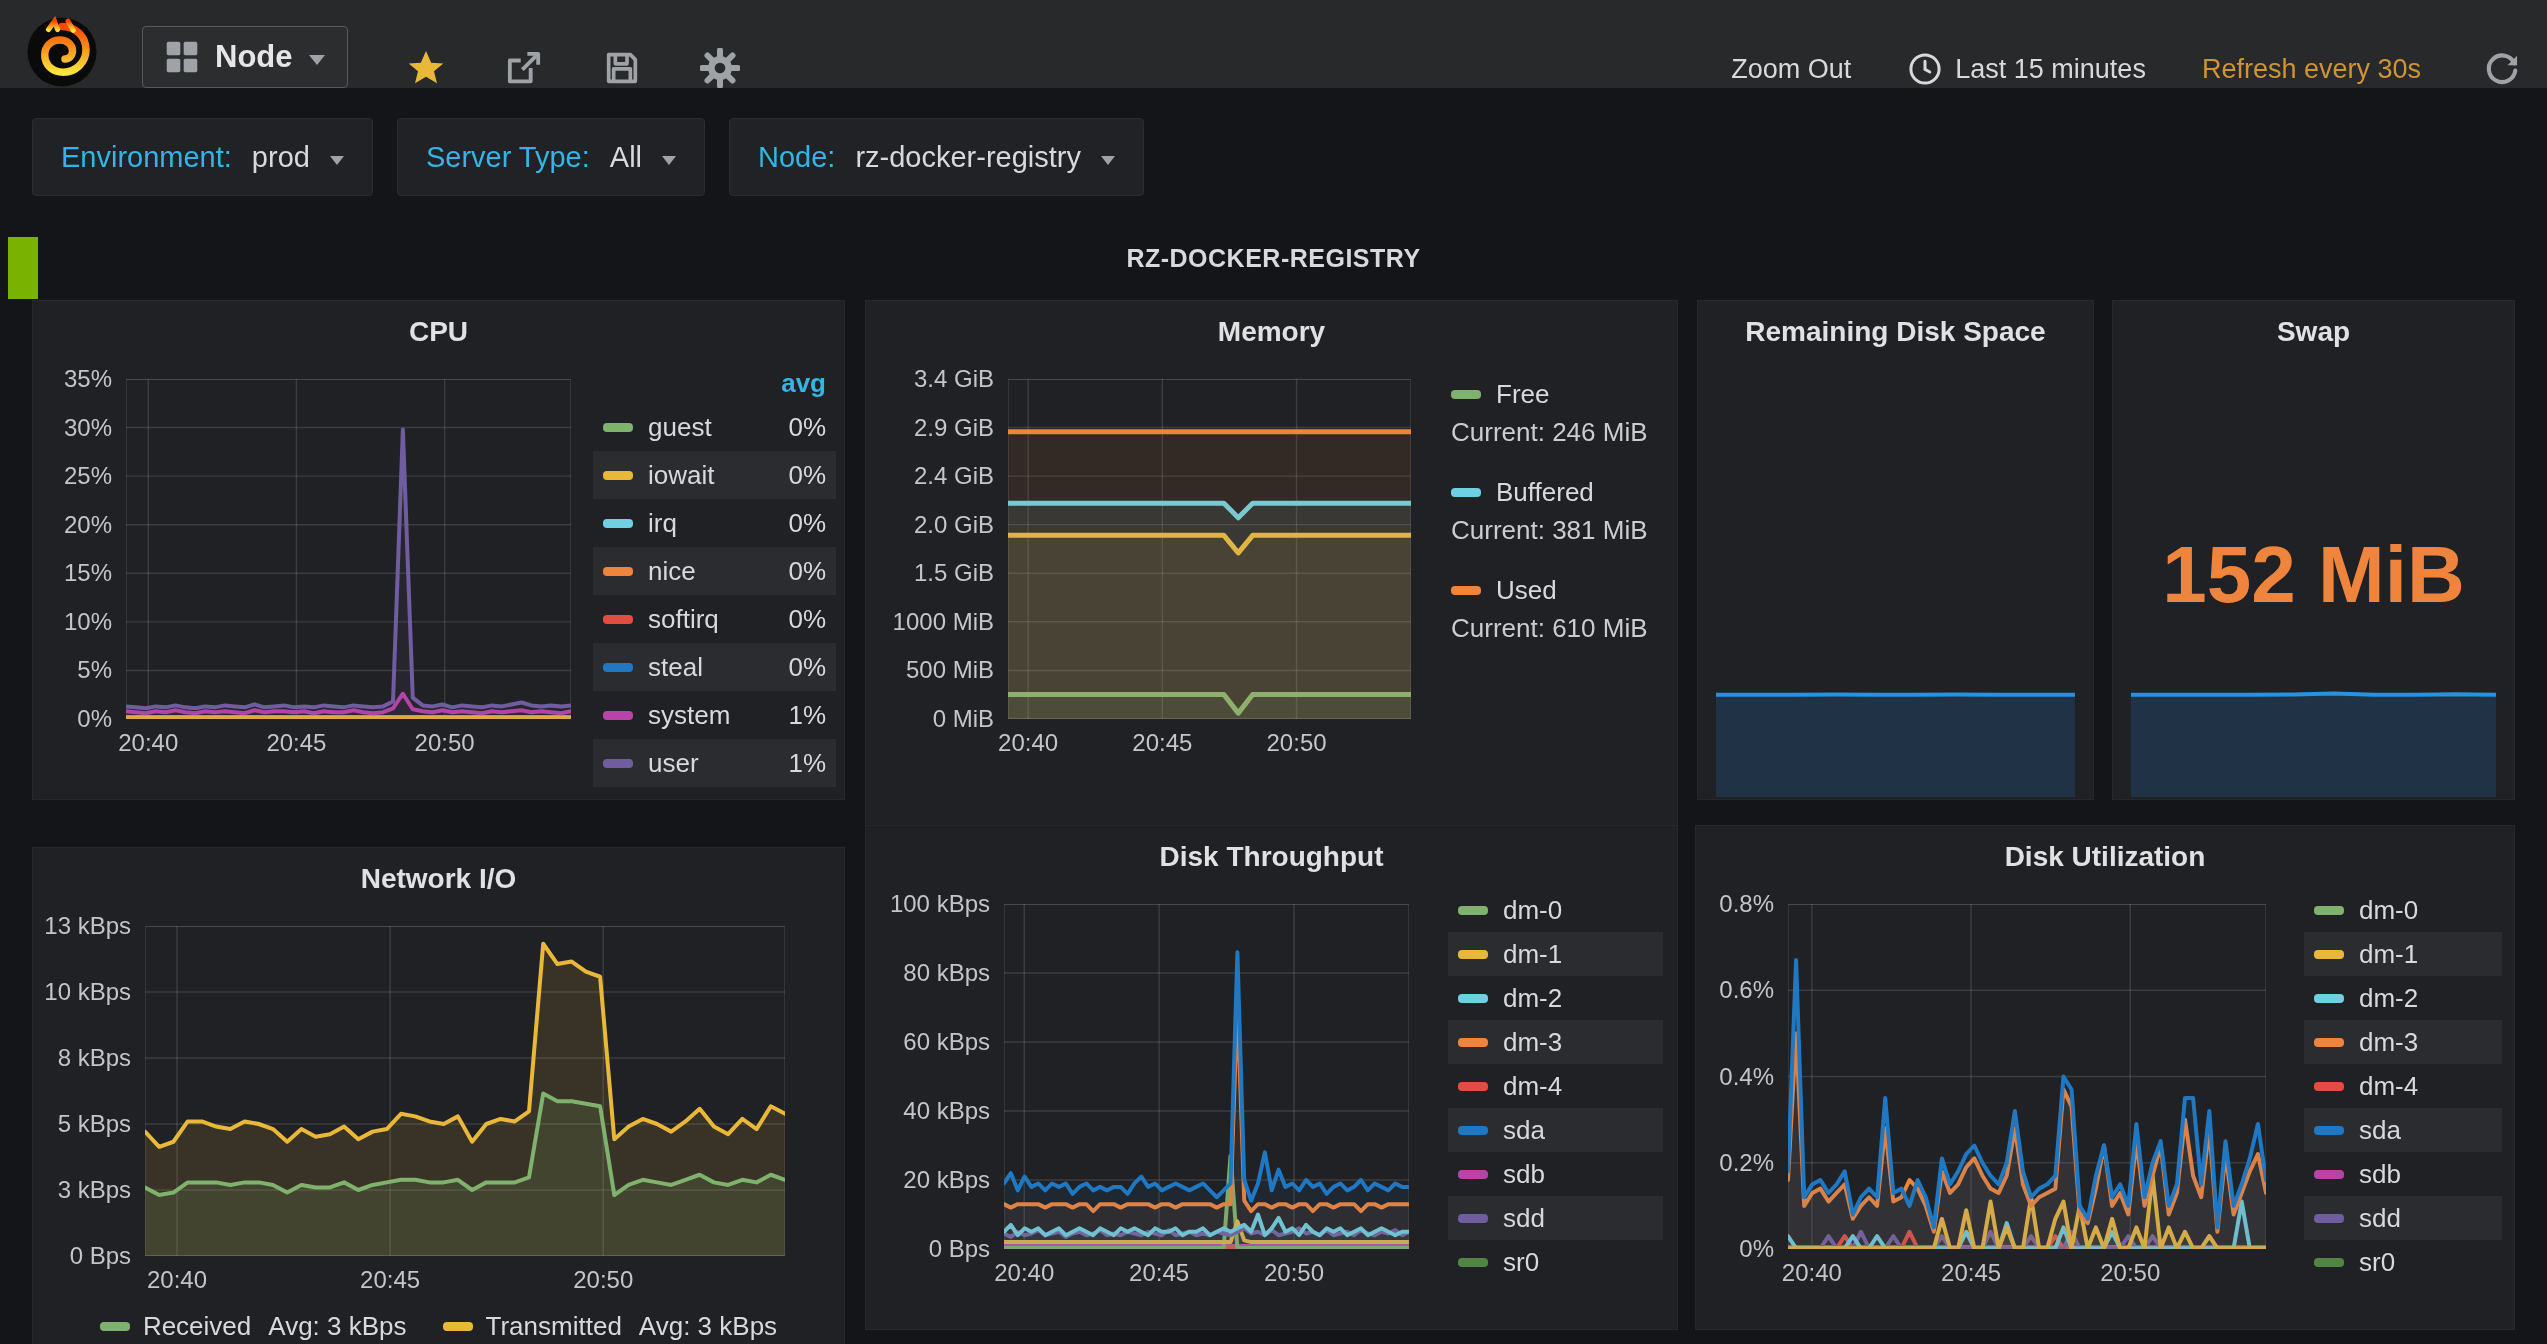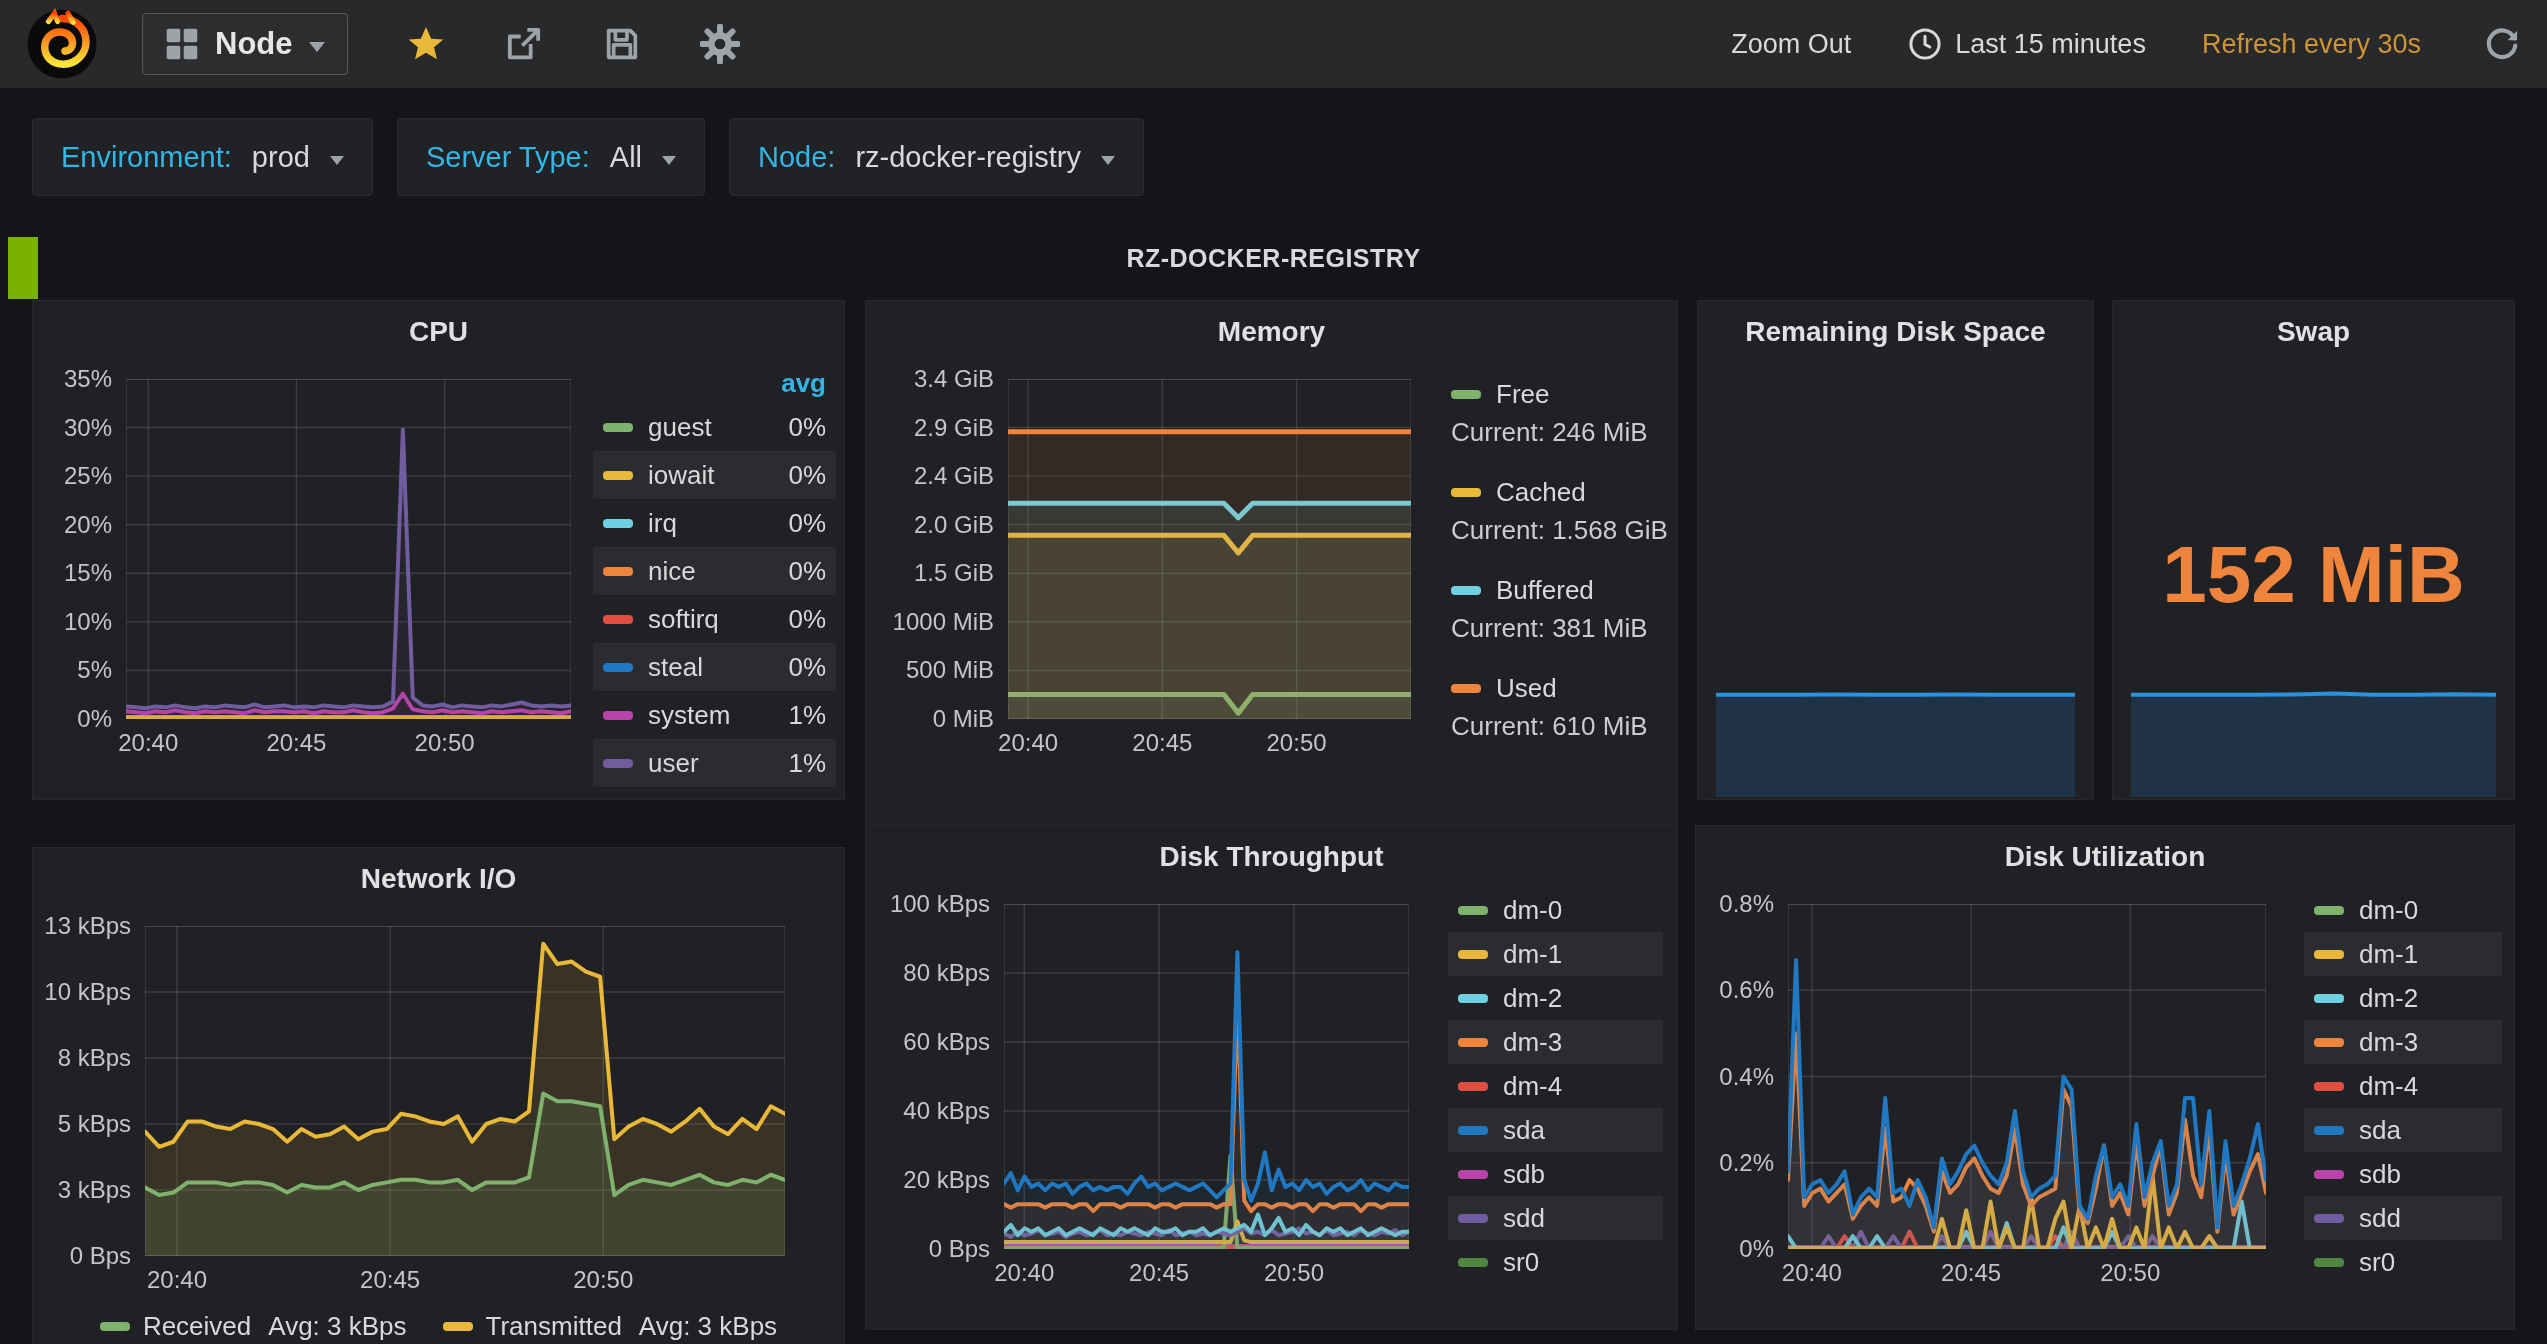--- a/index.html
+++ b/index.html
@@ -1,21 +1,21 @@
 <!DOCTYPE html>
 <html><head>
 <meta charset="utf-8">
 <style>
   html,body{margin:0;padding:0;background:#0e0f11;}
   #screen{position:relative;width:2547px;height:1344px;background:#141518;overflow:hidden;
           font-family:"Liberation Sans", sans-serif;color:#d8d9da;}
 
   
   .navbar{position:absolute;left:0;top:0;width:100%;height:88px;background:#28292b;
-          display:flex;align-items:center;padding:0 26px;box-sizing:border-box;}
+          display:flex;align-items:flex-end;padding:0 26px;box-sizing:border-box;}
   .logo{width:72px;height:72px;flex:0 0 auto;cursor:pointer;}
   .dash-picker{margin-left:44px;height:62px;display:flex;align-items:center;gap:16px;
           background:#2c2d2f;border:1px solid #59595c;border-radius:4px;padding:0 22px;
           color:#e6e6e8;font-size:31px;font-weight:bold;cursor:pointer;font-family:inherit;}
   .grid-ic svg{display:block;}
   .caret{width:0;height:0;border-left:8px solid transparent;border-right:8px solid transparent;
          border-top:10px solid #9fa3a8;margin-top:6px;}
   .nav-ic{margin-left:58px;display:flex;align-items:center;cursor:pointer;}
   .nav-right{margin-left:auto;display:flex;align-items:center;gap:56px;}
   .nav-text{font-size:27px;color:#d8d9da;cursor:pointer;display:flex;align-items:center;gap:12px;white-space:nowrap;}
@@ -312,27 +312,20 @@
     <div class="legend legend-current" style="left:585px;top:72px;width:220px;">
         <div class="lg-group">
           <div class="lg-row">
             <span class="legend-swatch" style="background: rgb(126, 178, 109);"></span>
             <span>Free</span>
           </div>
           <div class="lg-current">Current: 246 MiB</div>
         </div>
         <div class="lg-group">
           <div class="lg-row">
-            <span class="legend-swatch" style="background: rgb(234, 184, 57);"></span>
-            <span>Cached</span>
-          </div>
-          <div class="lg-current">Current: 1.568 GiB</div>
-        </div>
-        <div class="lg-group">
-          <div class="lg-row">
             <span class="legend-swatch" style="background: rgb(110, 208, 224);"></span>
             <span>Buffered</span>
           </div>
           <div class="lg-current">Current: 381 MiB</div>
         </div>
         <div class="lg-group">
           <div class="lg-row">
             <span class="legend-swatch" style="background: rgb(239, 132, 60);"></span>
             <span>Used</span>
           </div>

